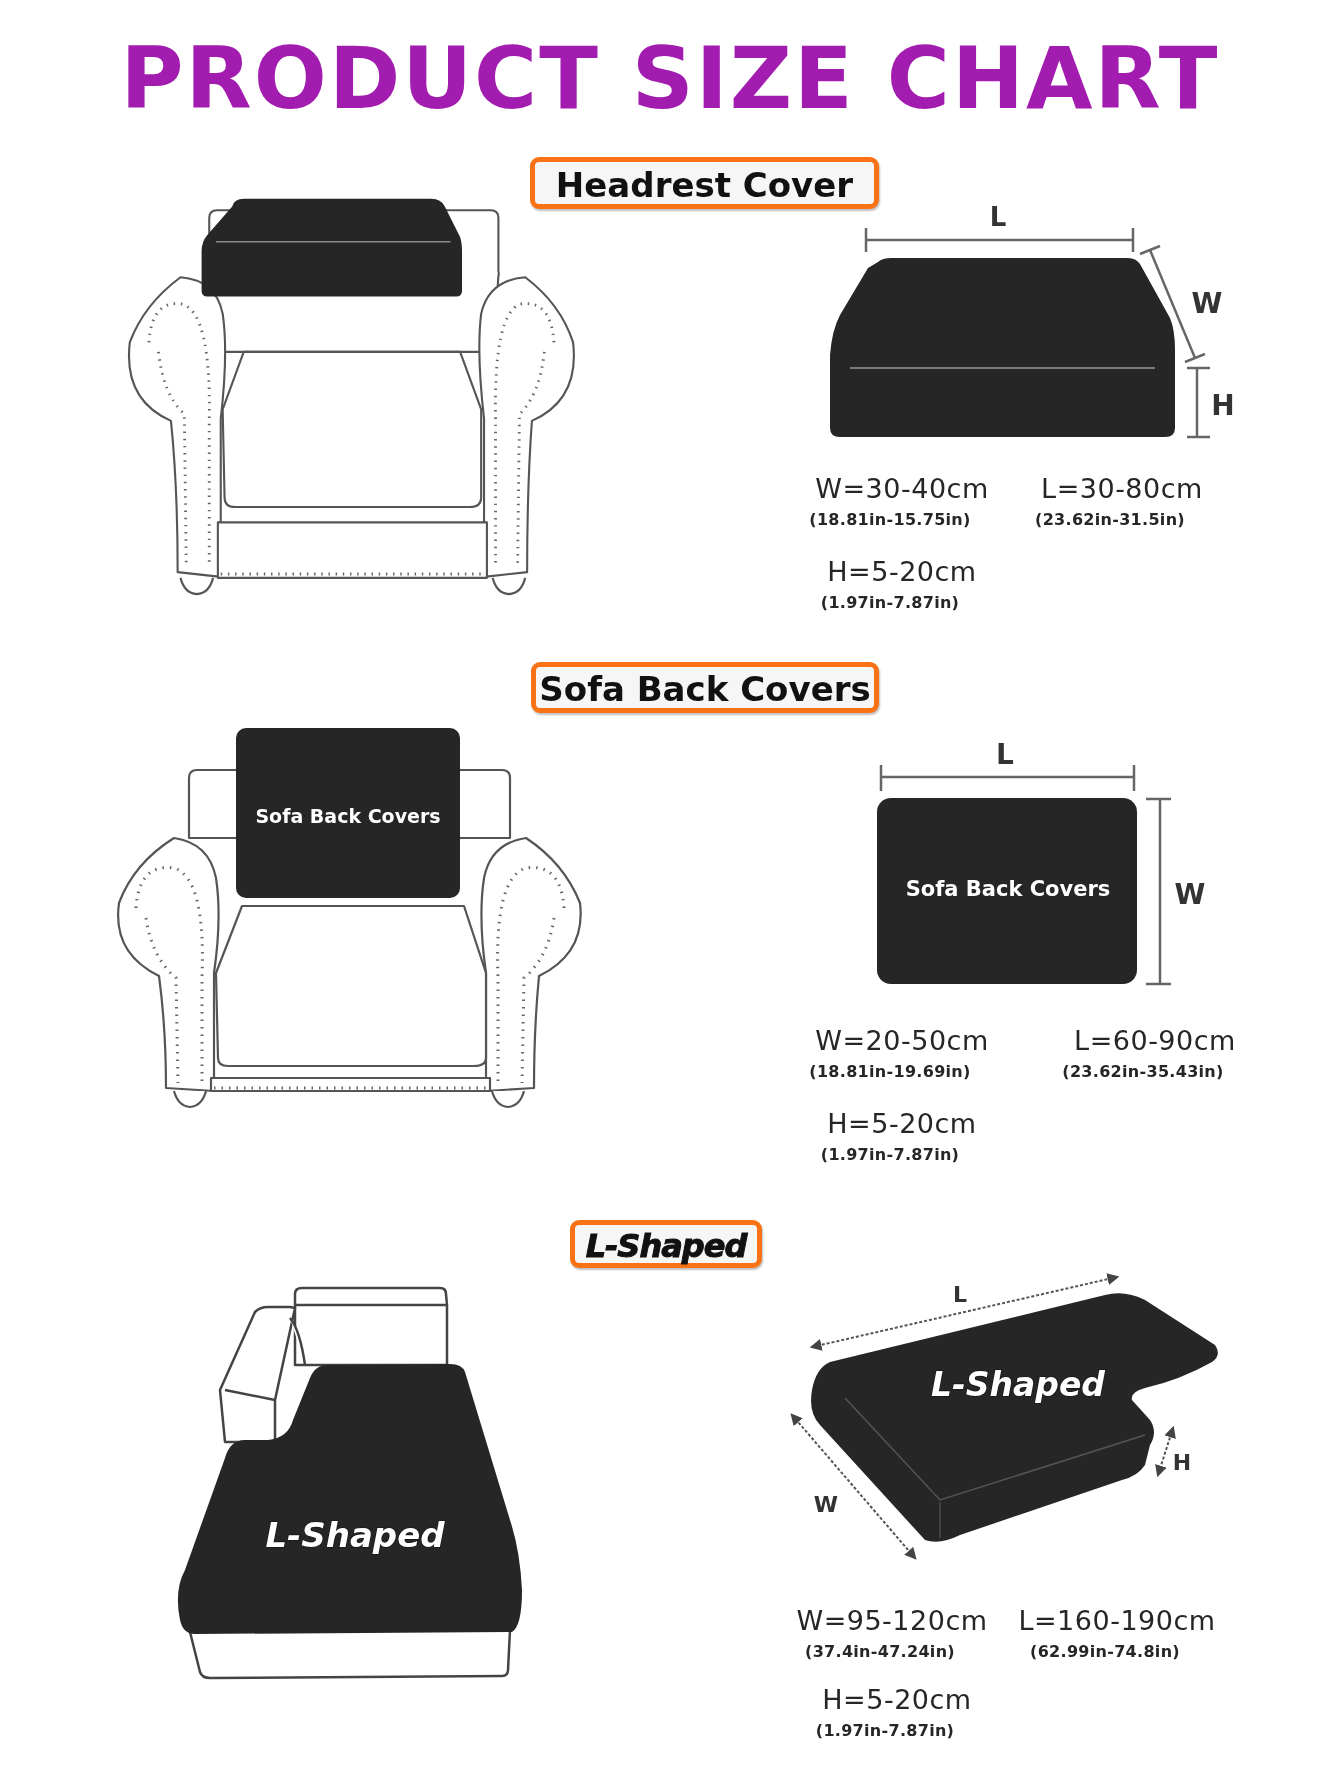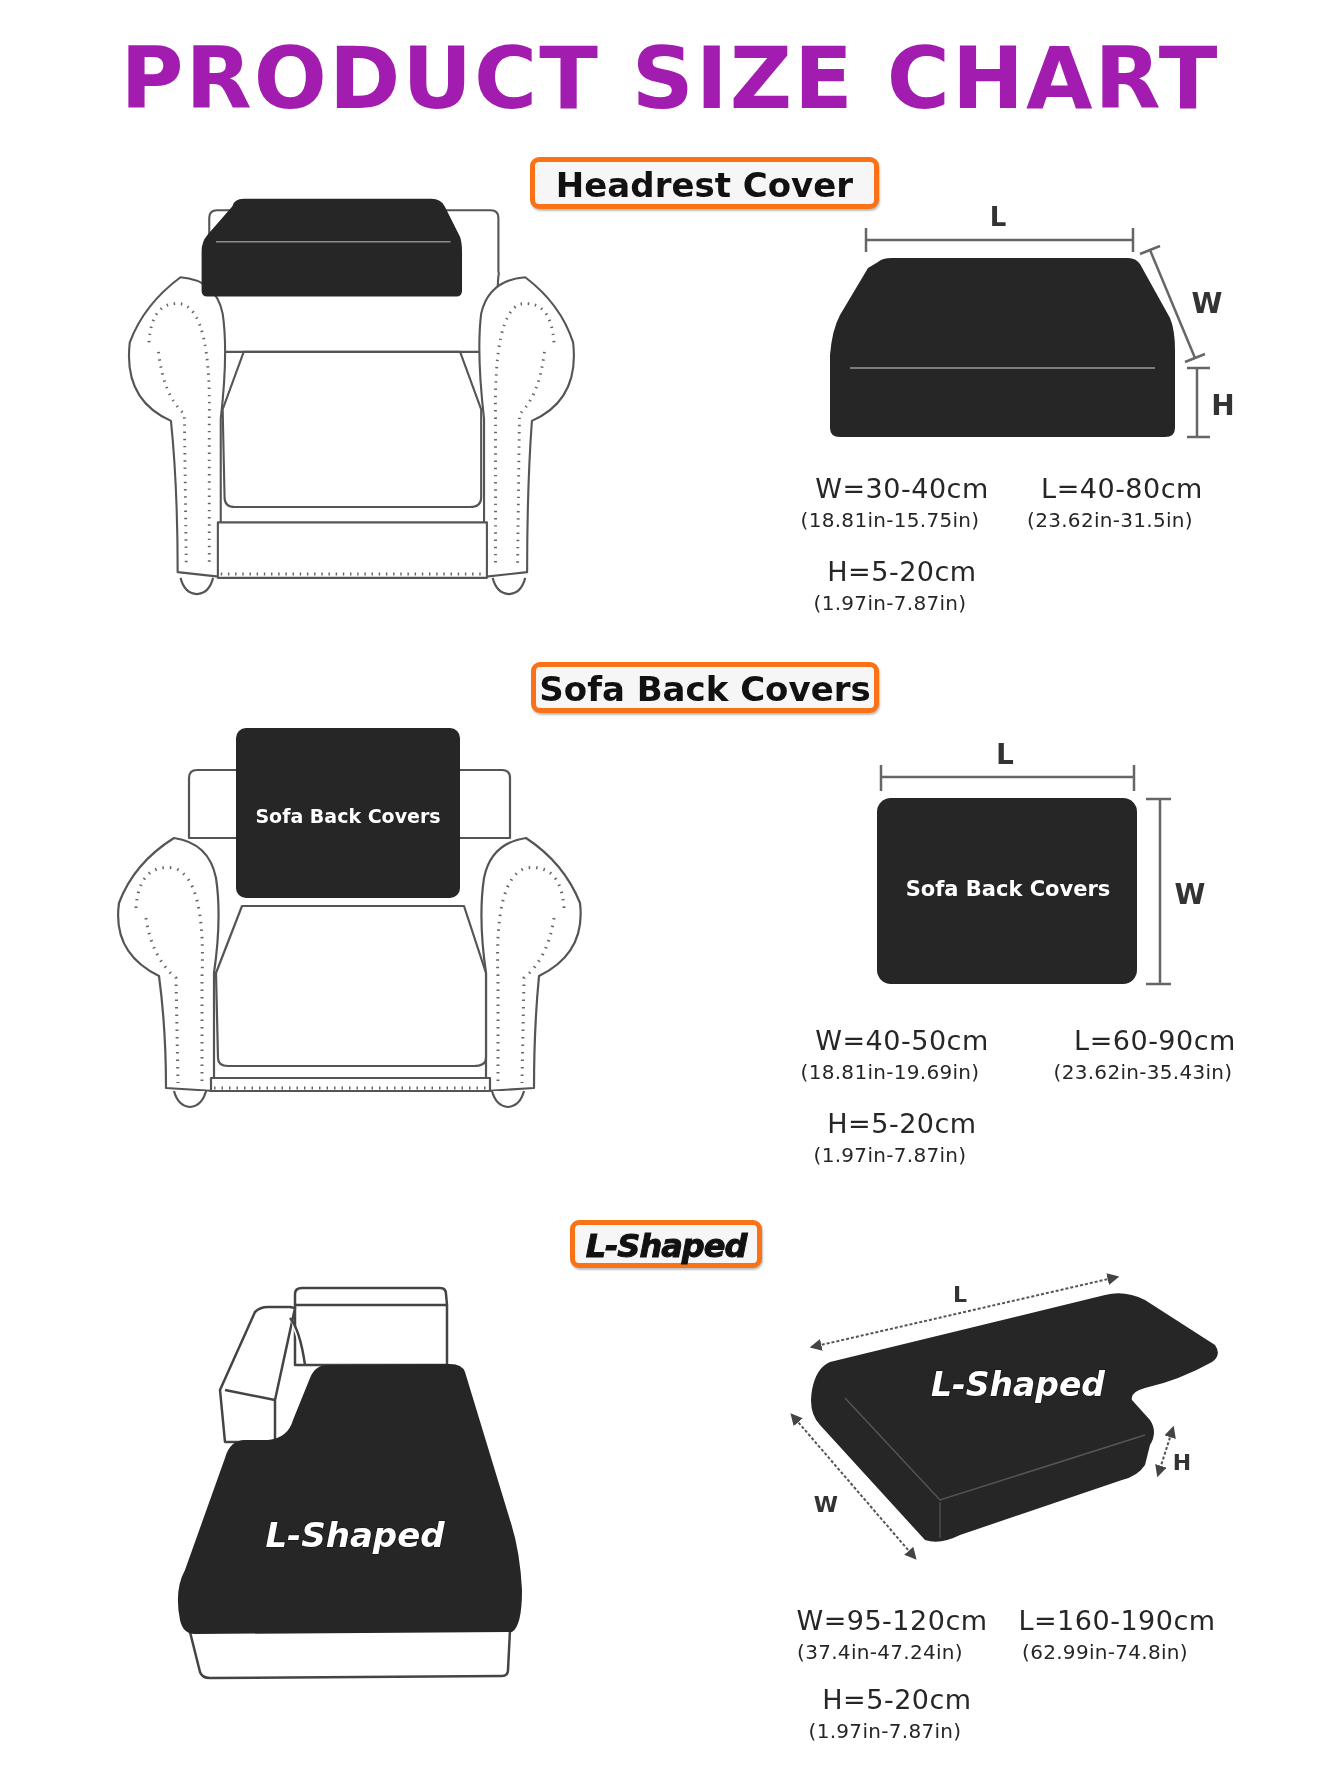--- a/index.html
+++ b/index.html
@@ -8,21 +8,21 @@
   .abs { position: absolute; }
   .title { left: 0; width: 1340px; top: 28px; text-align: center; font-size: 86px; font-weight: bold;
            letter-spacing: 2px; color: #a21caf; font-family: "DejaVu Sans", sans-serif; line-height: 100px; }
   .section-label { border: 5px solid #f97316; border-radius: 9px; background: #f6f6f6;
                    text-align: center; font-family: "DejaVu Sans", sans-serif; font-weight: bold;
                    color: #111; box-sizing: border-box; box-shadow: 1px 2px 2px rgba(0,0,0,0.25); }
   .lbl-italic { font-style: italic; font-weight: 900; letter-spacing: -1px;
                 -webkit-text-stroke: 1px #111; }
   .dim { text-align: center; color: #262626; }
   .dim .cm { font-size: 27px; font-weight: 400; line-height: 34px; letter-spacing: 0.5px; margin-left: 24px; }
-  .dim .inch { font-size: 20px; line-height: 28px; letter-spacing: 0.3px; }
+  .dim .inch { font-size: 16px; line-height: 28px; letter-spacing: 0.3px; font-weight: bold; }
   svg { position: absolute; overflow: visible; }
   .cover-text { fill: #ffffff; font-family: "DejaVu Sans", sans-serif; font-weight: bold; }
   .lshape-text { fill: #ffffff; font-family: "DejaVu Sans", sans-serif; font-weight: bold; font-style: italic;
                  stroke: #111; stroke-width: 1.2px; paint-order: stroke; }
   .axis-letter { font-family: "DejaVu Sans", sans-serif; font-weight: bold; fill: #333; }
 </style>
 </head>
 <body>
 
 <div class="abs title">PRODUCT SIZE CHART</div>
@@ -81,21 +81,21 @@
 
   <path fill="#262626" d="M78 72 Q82 68 92 68 L328 68 Q336 68 340 74 L370 128 Q375 140 375 160 L375 238 Q375 247 365 247 L40 247 Q30 247 30 238 L30 165 Q32 140 40 125 L68 78 Z"></path>
   <path d="M50 178 L355 178" stroke="#9a9a9a" stroke-width="1.5"></path>
 </svg>
 
 <div class="abs dim" style="left:790px; top:472px; width:200px;">
   <div class="cm">W=30-40cm</div>
   <div class="inch">(18.81in-15.75in)</div>
 </div>
 <div class="abs dim" style="left:1005px; top:472px; width:210px;">
-  <div class="cm">L=40-80cm</div>
+  <div class="cm">L=30-80cm</div>
   <div class="inch">(23.62in-31.5in)</div>
 </div>
 <div class="abs dim" style="left:790px; top:555px; width:200px;">
   <div class="cm">H=5-20cm</div>
   <div class="inch">(1.97in-7.87in)</div>
 </div>
 
 <div class="abs section-label" style="left:531px; top:662px; width:348px; height:51px; font-size:34px; line-height:45px;">
   <span>Sofa Back Covers</span>
 </div>
@@ -130,21 +130,21 @@
     <path d="M306 79 L331 79"></path>
     <path d="M306 264 L331 264"></path>
   </g>
   <text class="axis-letter" x="165" y="44" font-size="28" text-anchor="middle">L</text>
   <text class="axis-letter" x="350" y="184" font-size="28" text-anchor="middle">W</text>
   <rect x="37" y="78" width="260" height="186" rx="14" fill="#262626"></rect>
   <text class="cover-text" x="168" y="176" font-size="21" text-anchor="middle">Sofa Back Covers</text>
 </svg>
 
 <div class="abs dim" style="left:790px; top:1024px; width:200px;">
-  <div class="cm">W=40-50cm</div>
+  <div class="cm">W=20-50cm</div>
   <div class="inch">(18.81in-19.69in)</div>
 </div>
 <div class="abs dim" style="left:1038px; top:1024px; width:210px;">
   <div class="cm">L=60-90cm</div>
   <div class="inch">(23.62in-35.43in)</div>
 </div>
 <div class="abs dim" style="left:790px; top:1107px; width:200px;">
   <div class="cm">H=5-20cm</div>
   <div class="inch">(1.97in-7.87in)</div>
 </div>

